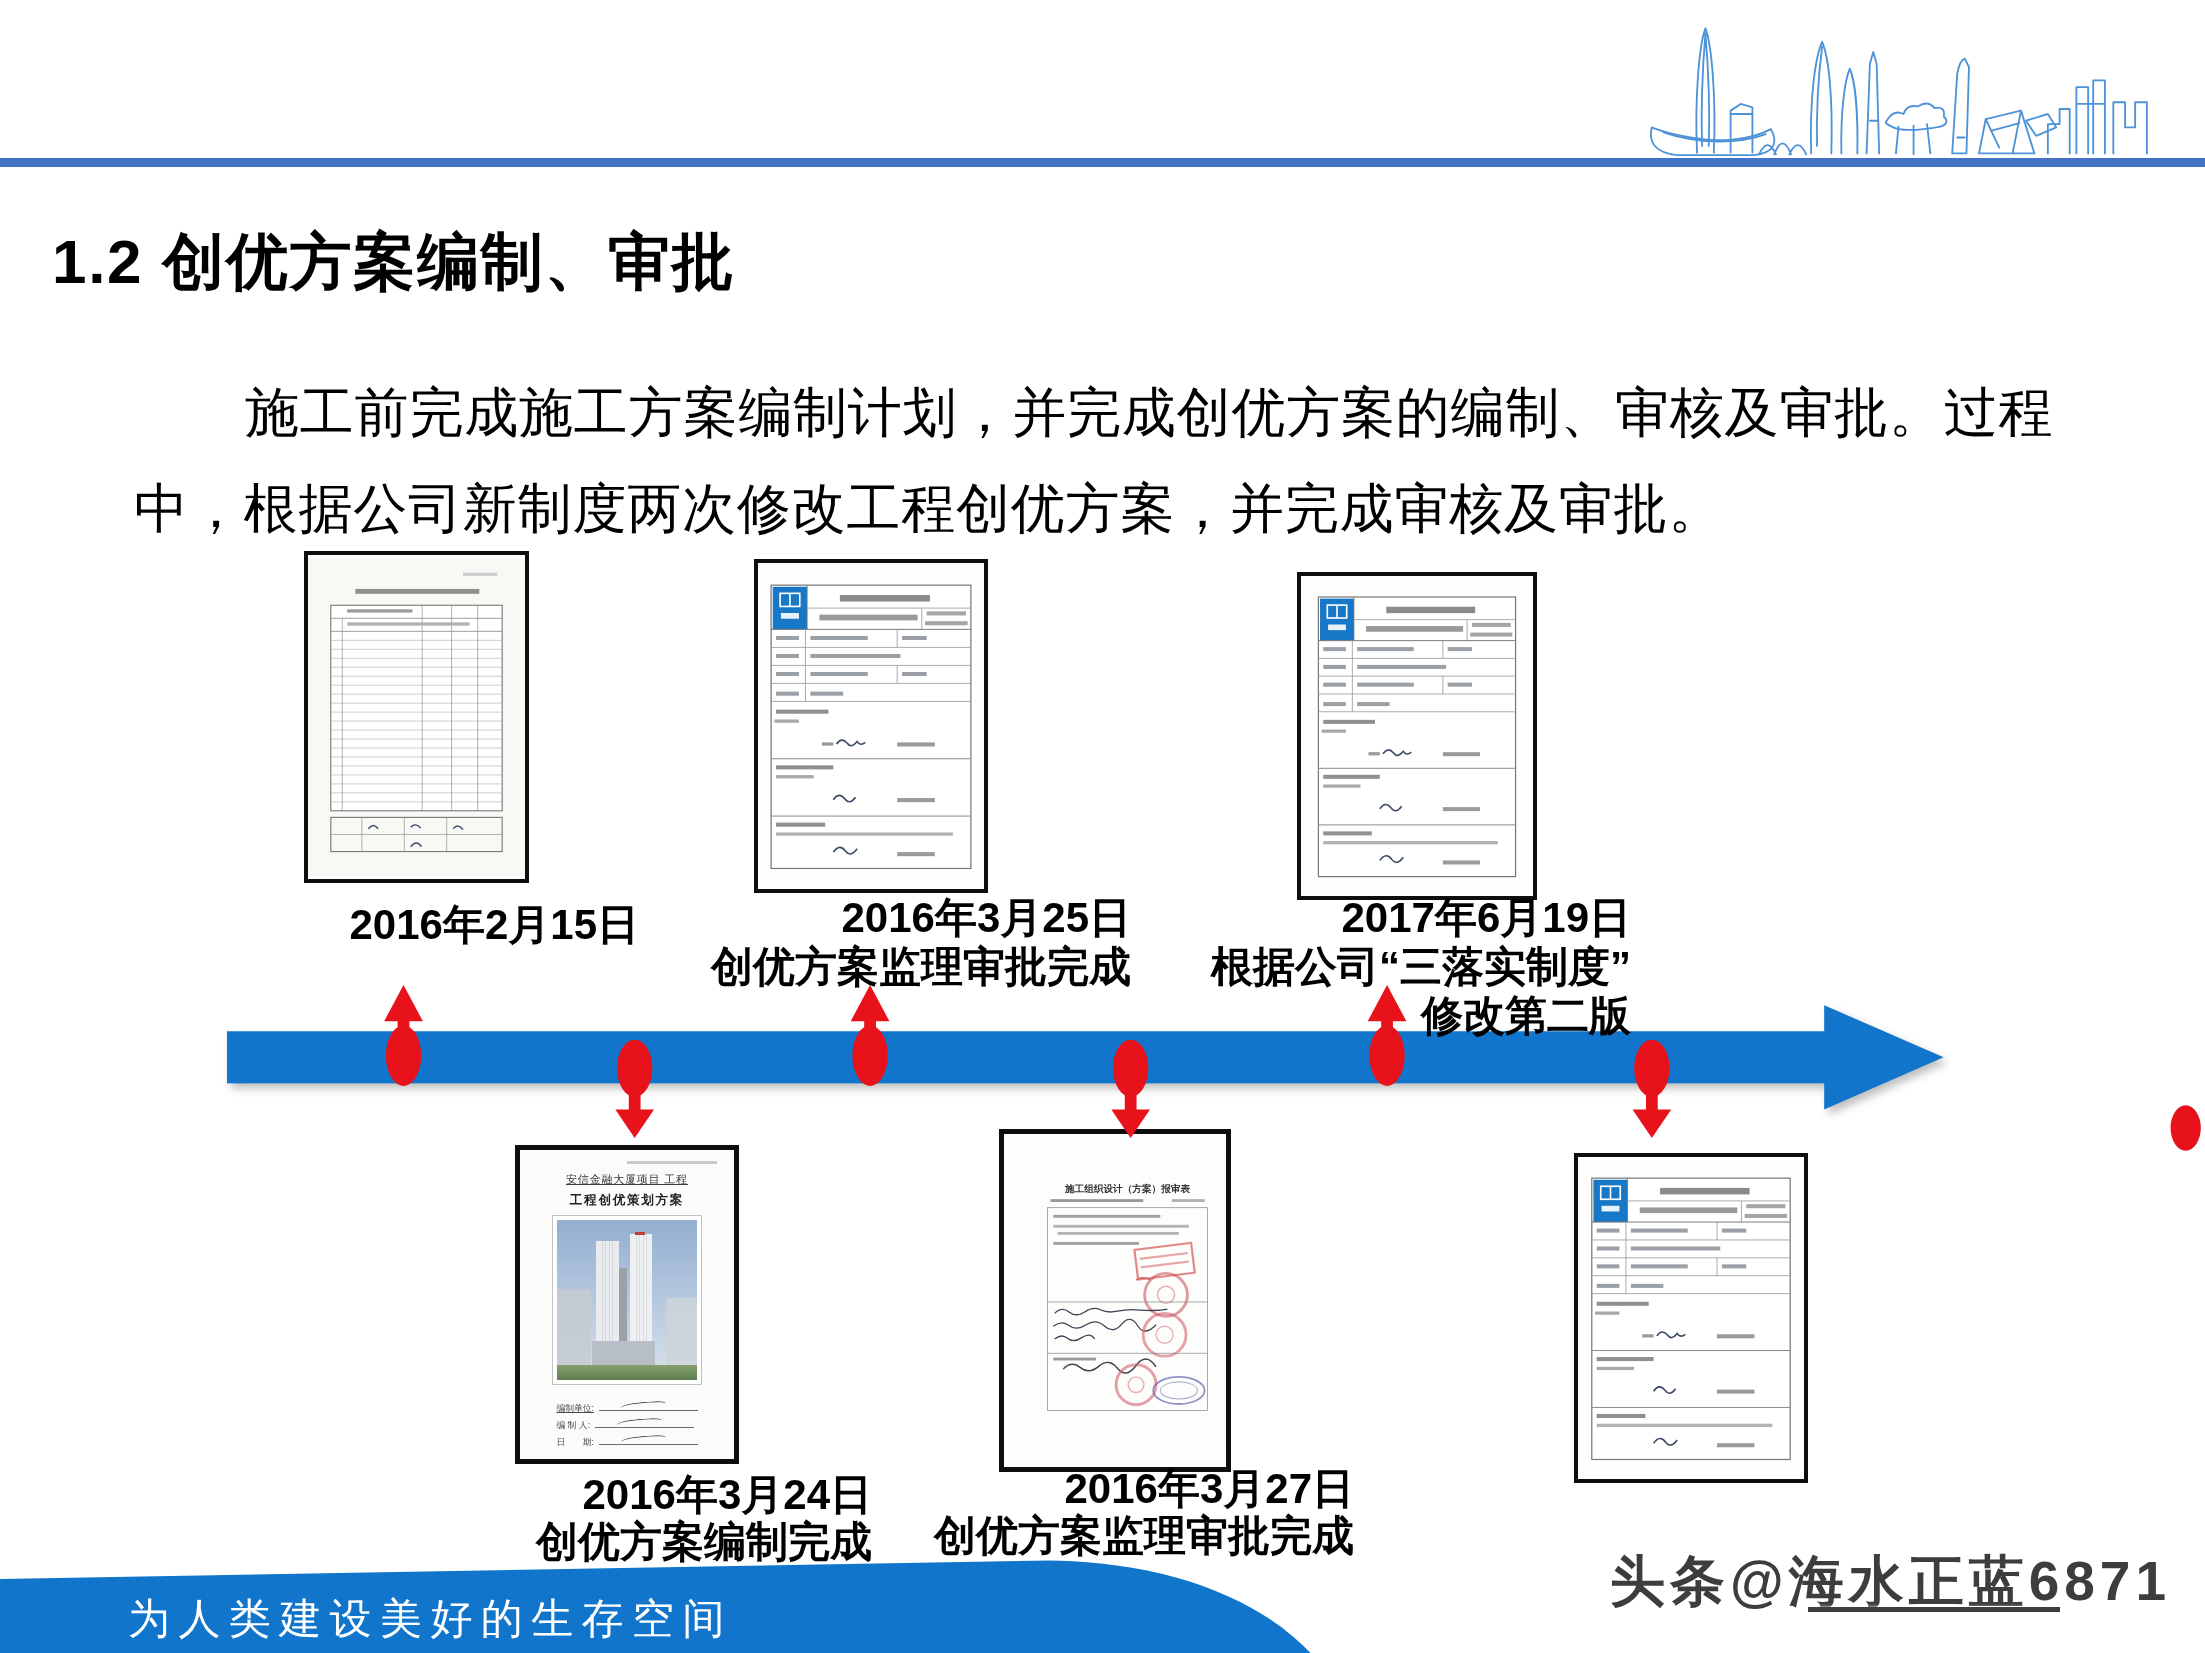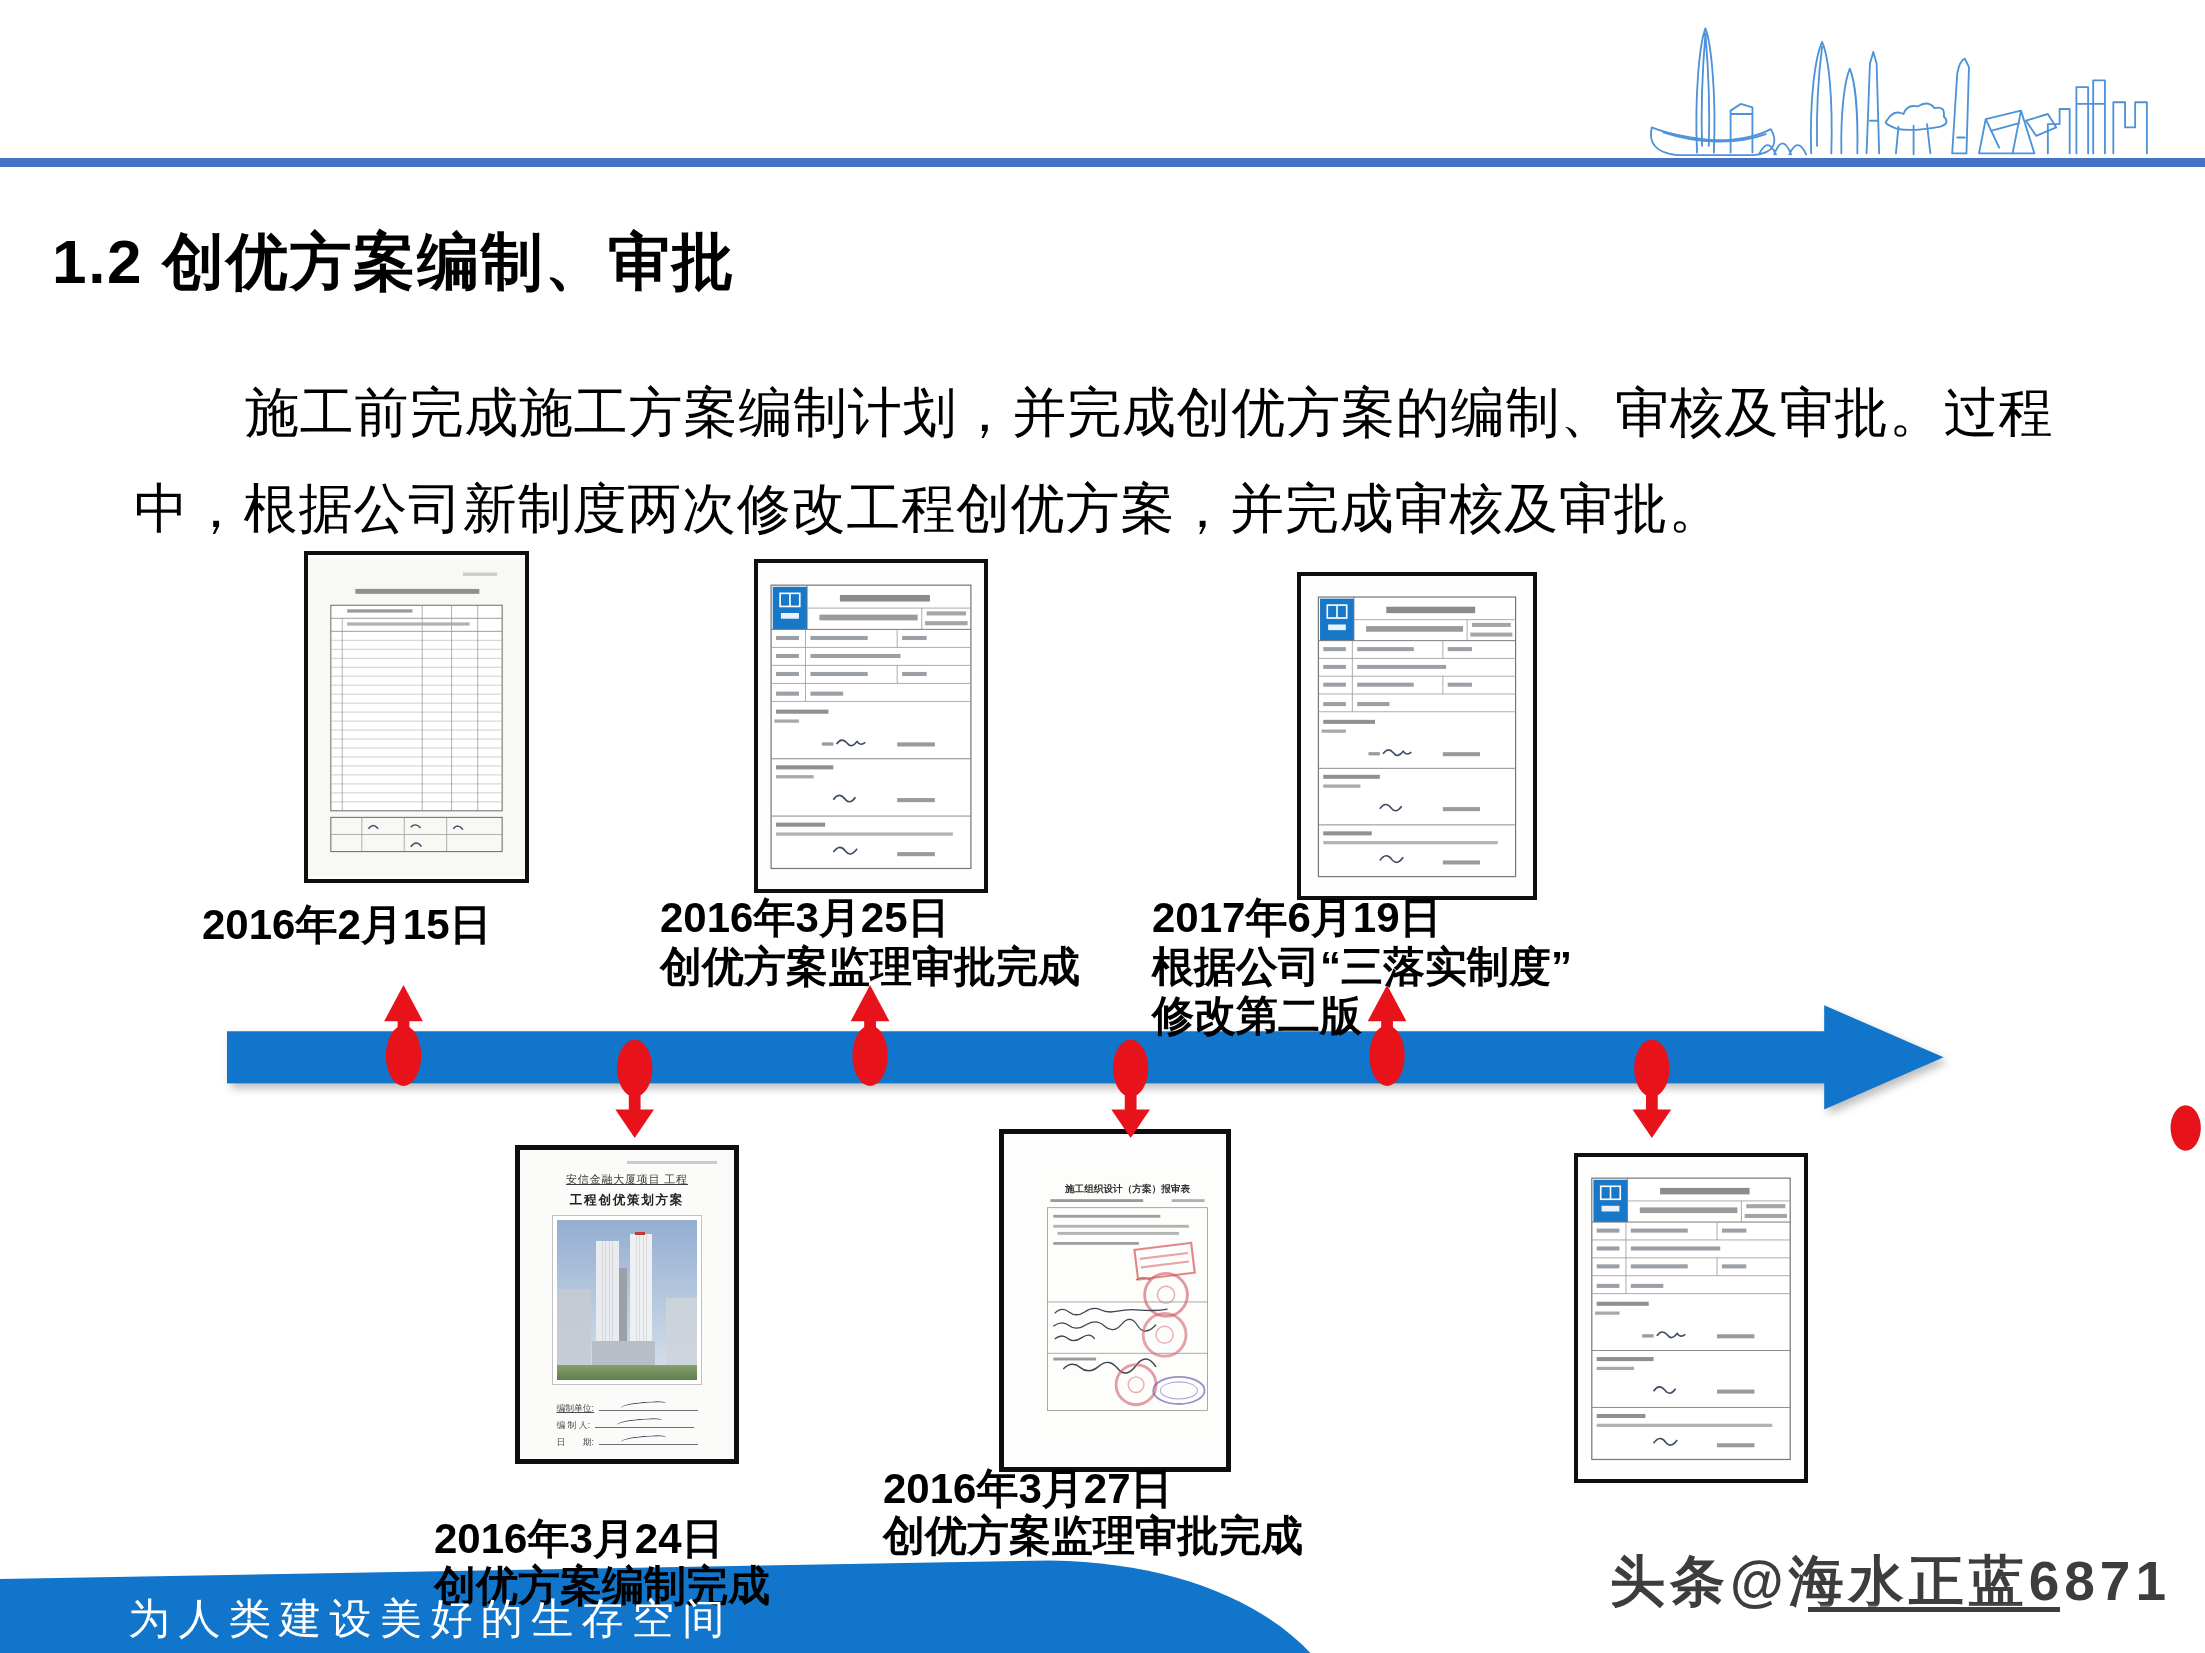--- a/index.html
+++ b/index.html
@@ -51,26 +51,26 @@
             background:linear-gradient(180deg,#87a06c,#5e7e4f);}
   .cover .sigrow{position:absolute;left:17%;height:13.5px;font-size:8.8px;color:#4a4a4a;white-space:nowrap;}
   .cover .sigrow .ln{display:inline-block;width:99px;border-bottom:1.2px solid #6d6d6d;
                      height:10px;margin-left:5px;position:relative;}
   .cover .sigrow .ln i{position:absolute;left:22%;bottom:0.8px;width:45%;height:6.7px;
                        border-top:1.7px solid #3c4254;border-radius:60% 40% 50% 50%;
                        transform:rotate(-4deg);}
   .sig-a{top:81%;text-decoration:underline;} .sig-b{top:86.5%;} .sig-c{top:92%;}
 
   
-  .cap{position:absolute;z-index:3;text-align:left;font-weight:700;color:#000;}
+  .cap{position:absolute;z-index:3;text-align:right;font-weight:700;color:#000;}
   .cap .cap-line{font-size:42px;line-height:49px;white-space:nowrap;}
   .cap-a1{left:202px; top:900px;width:437px;}
   .cap-a2{left:660px; top:893px;width:471px;}
   .cap-a3{left:1152px;top:893px;width:479px;}
-  .cap-b1{left:434px; top:1471px;width:429px;margin-top:44px;}
+  .cap-b1{left:443px; top:1471px;width:429px;}
   .cap-b2{left:883px;top:1465px;width:471px;}
   .cap-b3{left:1429px;top:1471px;width:488px;}
   .cap-b1 .cap-line,.cap-b2 .cap-line,.cap-b3 .cap-line{line-height:47px;}
 
   
   .arrow-layer{position:absolute;left:0;top:958px;width:2205px;height:202px;z-index:2;}
 
   
   .footer-shape{position:absolute;left:0;top:1547px;width:2205px;height:107px;z-index:2;}
   .footer-slogan{position:absolute;left:128px;top:1591px;z-index:4;color:#ffffff;font-size:42px;

